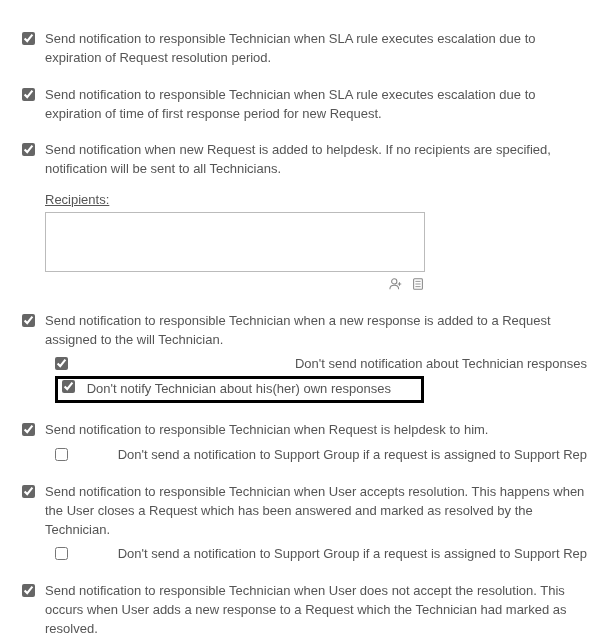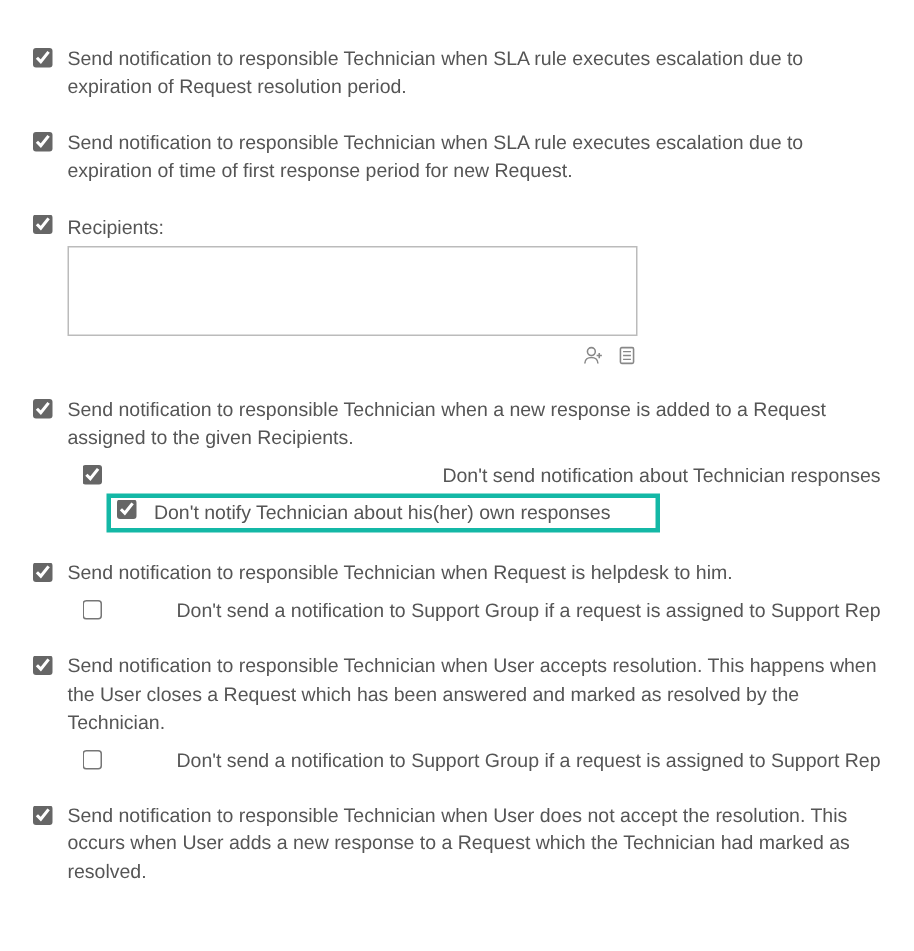--- a/index.html
+++ b/index.html
@@ -32,37 +32,38 @@
     margin-top: 6px;
     margin-left: 10px;
     justify-content: space-between;
   }
   .sub > input[type=checkbox] {
     margin: 2px 8px 0 0;
     flex: 0 0 auto;
     accent-color: #666;
   }
   .highlight {
-    border: 3px solid #14b8a6;
+    border: 3px solid #000000;
     padding: 1px 30px 1px 0;
-    margin-left: 20px;
+    margin-left: 4px;
     display: inline-block;
   }
   .highlight-row {
     margin-top: 2px;
     margin-left: 6px;
     display: flex;
     align-items: center;
   }
   .highlight-row input[type=checkbox] {
     margin: 0 8px 0 4px;
     accent-color: #666;
   }
   .recipients-label {
-    margin-top: 2px;
+    margin-top: 12px;
+    text-decoration: underline;
   }
   .recipients-box {
     width: 380px;
     height: 60px;
     border: 1px solid #bbb;
     background: #fff;
     margin-top: 2px;
     resize: none;
     font-family: inherit;
     font-size: inherit;
@@ -96,20 +97,21 @@
 <div class="opt">
   <input type="checkbox" checked="" style="">
   <div class="body">
     <span>Send notification to responsible Technician when SLA rule executes escalation due to expiration of time of first response period for new Request.</span>
   </div>
 </div>
 
 <div class="opt">
   <input type="checkbox" checked="" style="">
   <div class="body">
+    <span>Send notification when new Request is added to helpdesk. If no recipients are specified, notification will be sent to all Technicians.</span>
     <div class="recipients-label">Recipients:</div>
     <textarea class="recipients-box" value="" style=""></textarea>
     <div class="recipients-icons">
       <span class="ic">
         <svg viewBox="0 0 16 16" width="14" height="14">
             <circle cx="6" cy="5" r="3" fill="none" stroke="#888" stroke-width="1.2"></circle>
             <path d="M1 14c0-3 2.5-4.5 5-4.5s5 1.5 5 4.5" fill="none" stroke="#888" stroke-width="1.2"></path>
             <path d="M12 6v4M10 8h4" stroke="#888" stroke-width="1.2"></path>
           </svg>
       </span>
@@ -121,21 +123,21 @@
             <line x1="5" y1="11" x2="11" y2="11" stroke="#888"></line>
           </svg>
       </span>
     </div>
   </div>
 </div>
 
 <div class="opt">
   <input type="checkbox" checked="" style="">
   <div class="body">
-    <span>Send notification to responsible Technician when a new response is added to a Request assigned to the given Recipients.</span>
+    <span>Send notification to responsible Technician when a new response is added to a Request assigned to the will Technician.</span>
     <div class="sub">
       <input type="checkbox" checked="" style="">
       <span>Don't send notification about Technician responses</span>
     </div>
     <div class="highlight-row">
       <span class="highlight">
         <input type="checkbox" checked="" style="">
         <span>Don't notify Technician about his(her) own responses</span>
       </span>
     </div>

